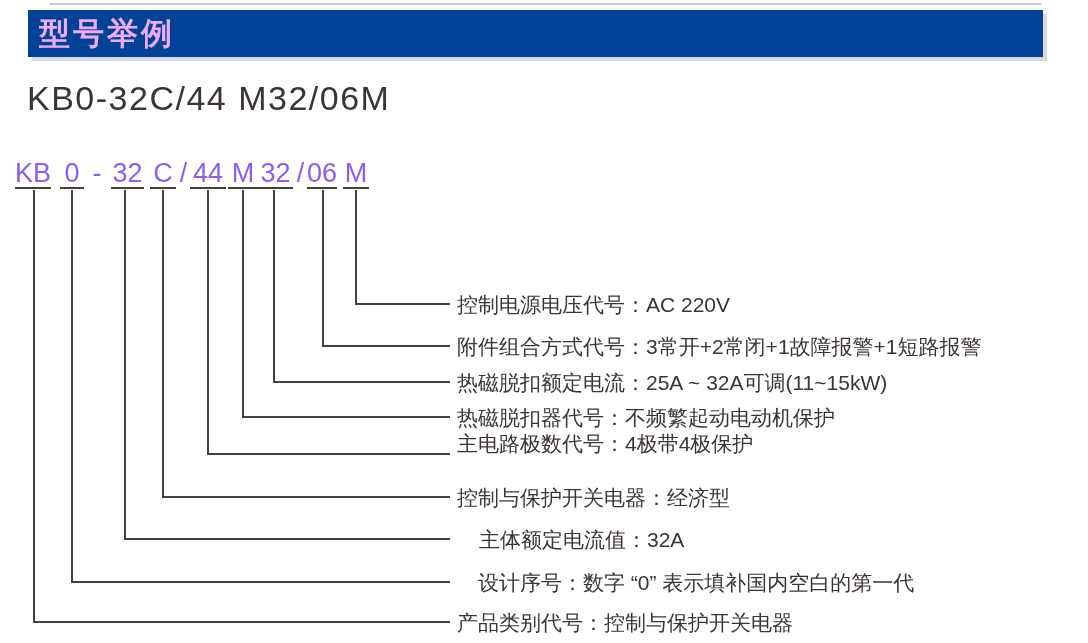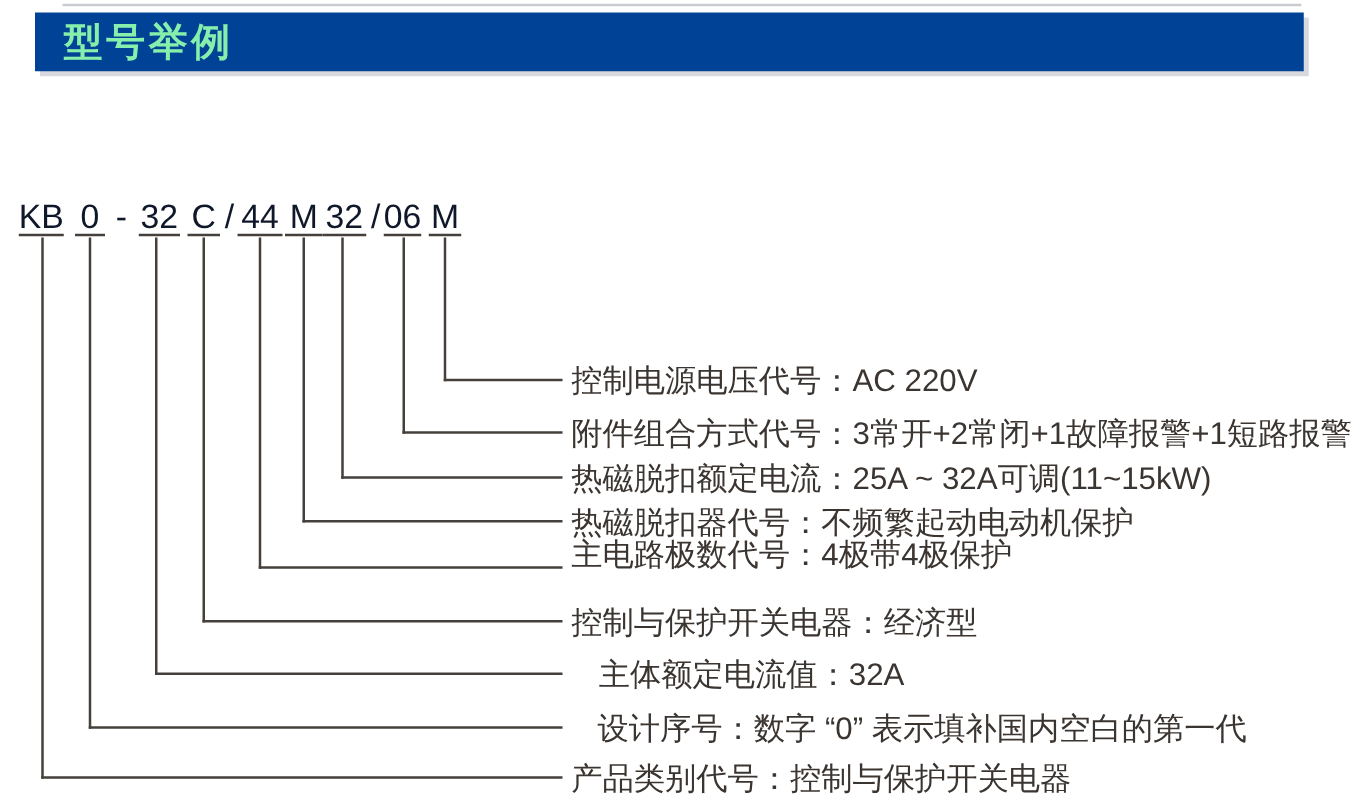--- a/index.html
+++ b/index.html
@@ -13,59 +13,59 @@
     background:#c9cbd2;
   }
 
   .header-bar {
     position:absolute; left:28px; top:10px; width:1015px; height:47px;
     background:#004295;
     box-shadow:4px 4px 0 #d7d9de;
     display:flex; align-items:center; padding-left:11px;
   }
   .header-title {
-    color:#86efac; font-size:31px; font-weight:bold; letter-spacing:3px;
+    color:#f0abfc; font-size:31px; font-weight:bold; letter-spacing:3px;
     line-height:1;
-    margin-left:12px;
   }
 
   .model-display {
     position:absolute; left:27px; top:79px;
     font-size:34px; color:#3b3531; letter-spacing:1.5px; white-space:nowrap;
   }
 
   .diagram { position:absolute; left:0; top:0; width:1088px; height:643px; }
 
   .seg {
     position:absolute; top:158px; height:31px; line-height:31px;
-    text-align:center; font-size:27px; color:#0f172a; white-space:nowrap;
+    text-align:center; font-size:27px; color:#8b5cf6; white-space:nowrap;
   }
   .seg.underlined { border-bottom:2px solid #45403b; }
 
   .conn {
     position:absolute;
     border-left:2px solid #45403b;
     border-bottom:2px solid #45403b;
   }
 
   .row-text {
     position:absolute; left:457px;
-    font-size:25px; line-height:24px; color:#3b3531; white-space:nowrap;
+    font-size:21px; line-height:24px; color:#3b3531; white-space:nowrap;
   }
 </style>
 </head>
 <body>
 
 <div class="page">
   <div class="top-rule"></div>
 
   <div class="header-bar">
     <span class="header-title">型号举例</span>
   </div>
 
+  <div class="model-display">KB0-32C/44 M32/06M</div>
 
   <div class="diagram">
     <div id="segments">
         <span class="seg underlined" style="left: 15px; width: 36px;">KB</span>
         <span class="seg underlined" style="left: 60px; width: 24px;">0</span>
         <span class="seg" style="left: 87px; width: 20px;">-</span>
         <span class="seg underlined" style="left: 111px; width: 33px;">32</span>
         <span class="seg underlined" style="left: 150px; width: 26px;">C</span>
         <span class="seg" style="left: 177px; width: 13px;">/</span>
         <span class="seg underlined" style="left: 190px; width: 36px;">44</span>

